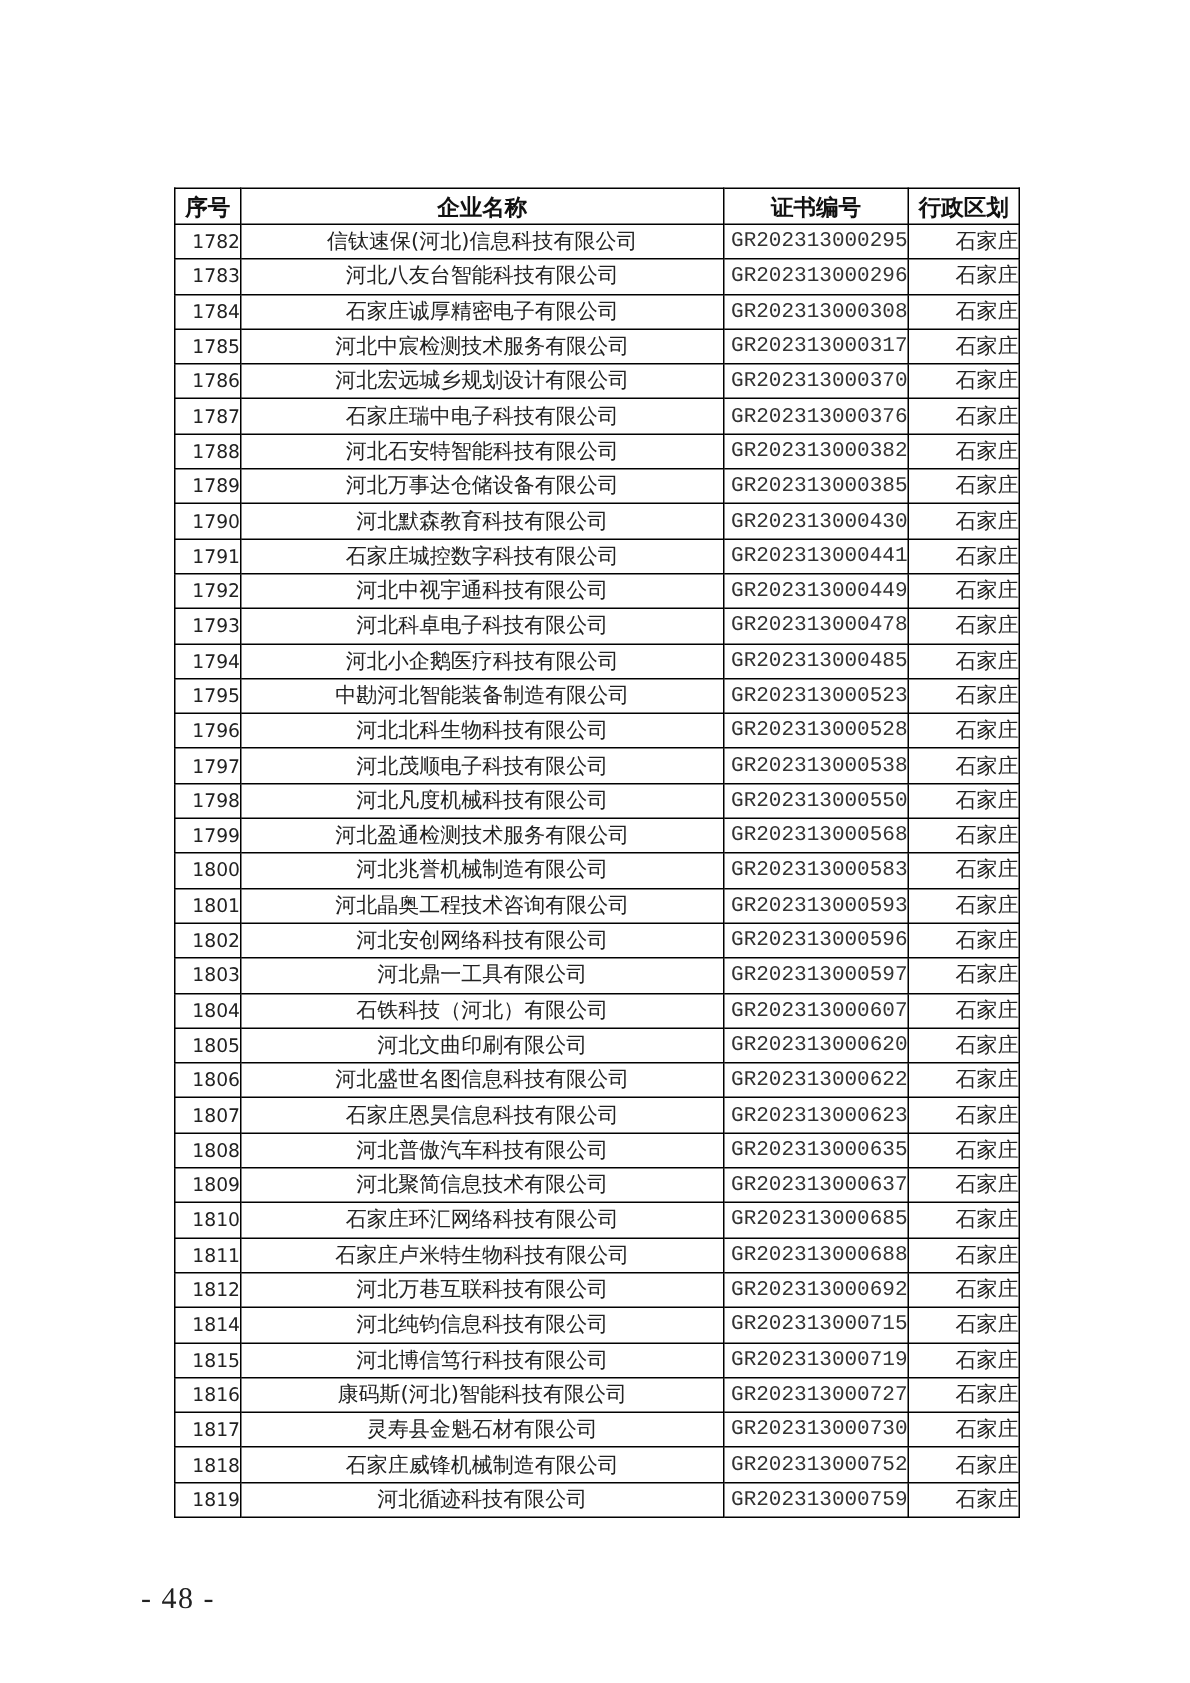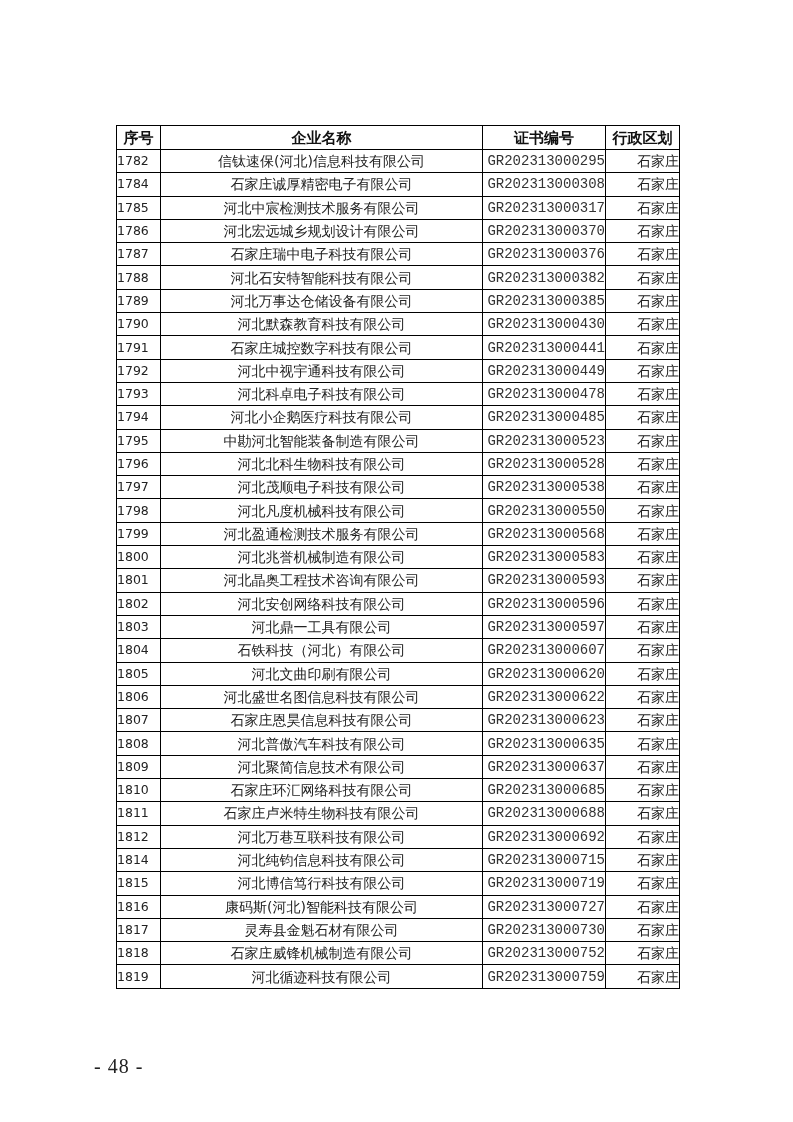--- a/index.html
+++ b/index.html
@@ -29,21 +29,21 @@
       font-size: 15px;
       text-align: center;
     }
     col.c-idx { width: 44px; }
     col.c-name { width: 322px; }
     col.c-cert { width: 123px; }
     col.c-region { width: 74px; }
     td.idx {
       font-family: "DejaVu Sans", sans-serif;
       font-size: 12.5px;
-      text-align: left;
+      text-align: right;
       color: #222;
     }
     td.name {
       font-family: "DejaVu Sans", sans-serif;
       font-size: 14px;
       text-align: center;
       padding-left: 5px;
       color: #222;
     }
     td.cert {
@@ -88,20 +88,26 @@
       </tr>
     </thead>
     <tbody id="rows">
         <tr>
           <td class="idx">1782</td>
           <td class="name">信钛速保(河北)信息科技有限公司</td>
           <td class="cert">GR202313000295</td>
           <td class="region">石家庄</td>
         </tr>
         <tr>
+          <td class="idx">1783</td>
+          <td class="name">河北八友台智能科技有限公司</td>
+          <td class="cert">GR202313000296</td>
+          <td class="region">石家庄</td>
+        </tr>
+        <tr>
           <td class="idx">1784</td>
           <td class="name">石家庄诚厚精密电子有限公司</td>
           <td class="cert">GR202313000308</td>
           <td class="region">石家庄</td>
         </tr>
         <tr>
           <td class="idx">1785</td>
           <td class="name">河北中宸检测技术服务有限公司</td>
           <td class="cert">GR202313000317</td>
           <td class="region">石家庄</td>

